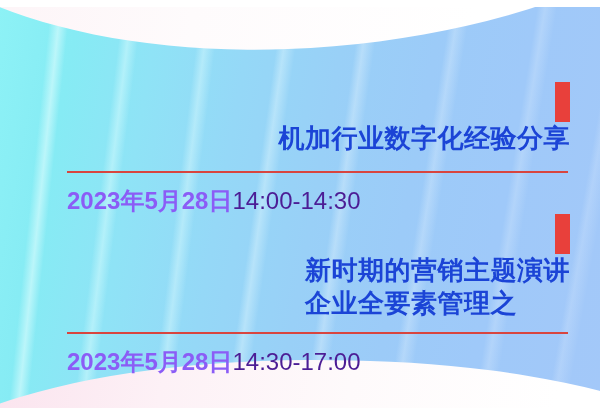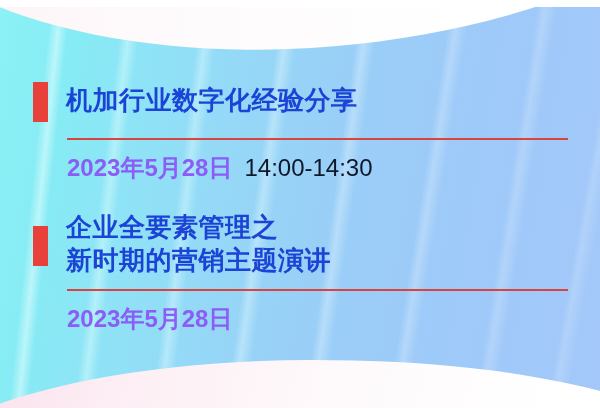--- a/index.html
+++ b/index.html
@@ -134,21 +134,22 @@
   .session {
     position: absolute;
     left: 33px;
     width: 537px;
   }
   .session-1 { top: 79px; }
   .session-2 { top: 211px; }
 
   .session-head {
     display: flex;
-    align-items: center;
+    align-items: flex-end;
+    flex-direction: column;
   }
 
   .accent-bar {
     width: 15px;
     height: 40px;
     background: #e8403b;
     flex: 0 0 auto;
     margin-top: 3px;
   }
 
@@ -182,23 +183,23 @@
     align-items: baseline;
     white-space: nowrap;
   }
   .date-text {
     color: #8b5cf6;
     font-weight: bold;
     font-size: 24px;
     letter-spacing: 0px;
   }
   .time-text {
-    color: #0f172a;
+    color: #4c1d95;
     font-size: 24px;
-    margin-left: 12px;
+    margin-left: 0;
     letter-spacing: 0px;
   }
 </style>
 </head>
 <body>
 
 <div class="banner">
 
   <div class="bg-base"></div>
   <div class="bg-streaks"></div>
@@ -222,24 +223,25 @@
       <div class="datetime">
         <span class="date-text">2023年5月28日</span>
         <span class="time-text">14:00-14:30</span>
       </div>
     </div>
 
     <div class="session session-2">
       <div class="session-head">
         <div class="accent-bar"></div>
         <div class="title-block">
+          <div class="session-title">新时期的营销主题演讲</div>
           <div class="session-title">企业全要素管理之</div>
-          <div class="session-title">新时期的营销主题演讲</div>
         </div>
       </div>
       <div class="divider"></div>
       <div class="datetime">
         <span class="date-text">2023年5月28日</span>
+        <span class="time-text">14:30-17:00</span>
       </div>
     </div>
 
   </div>
 </div>
 
 </body></html>

